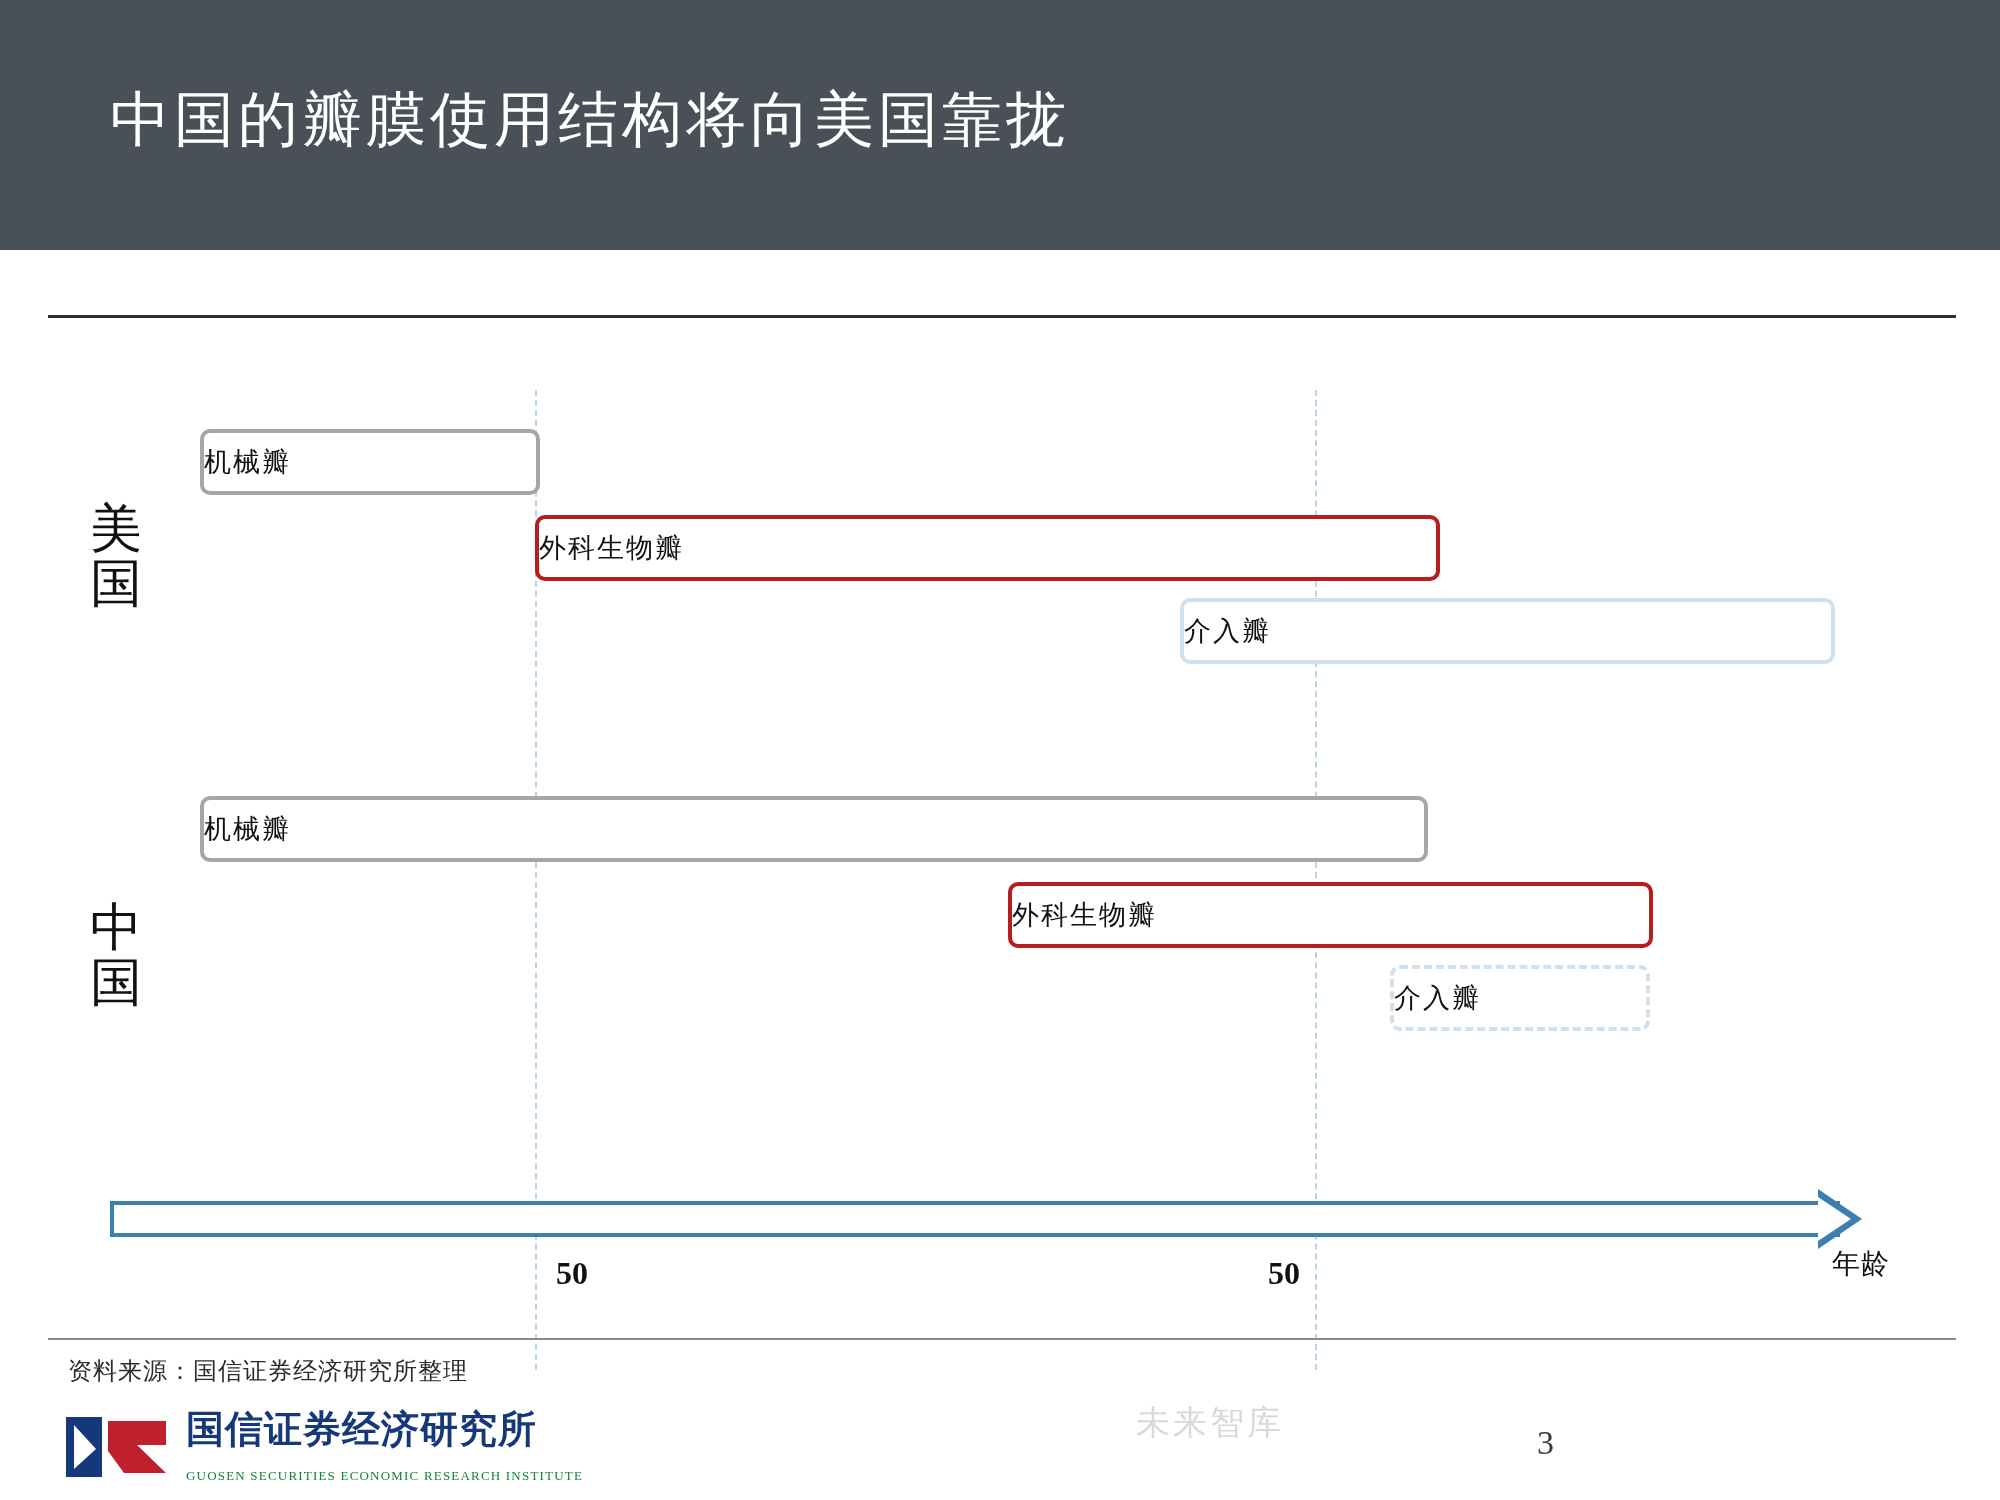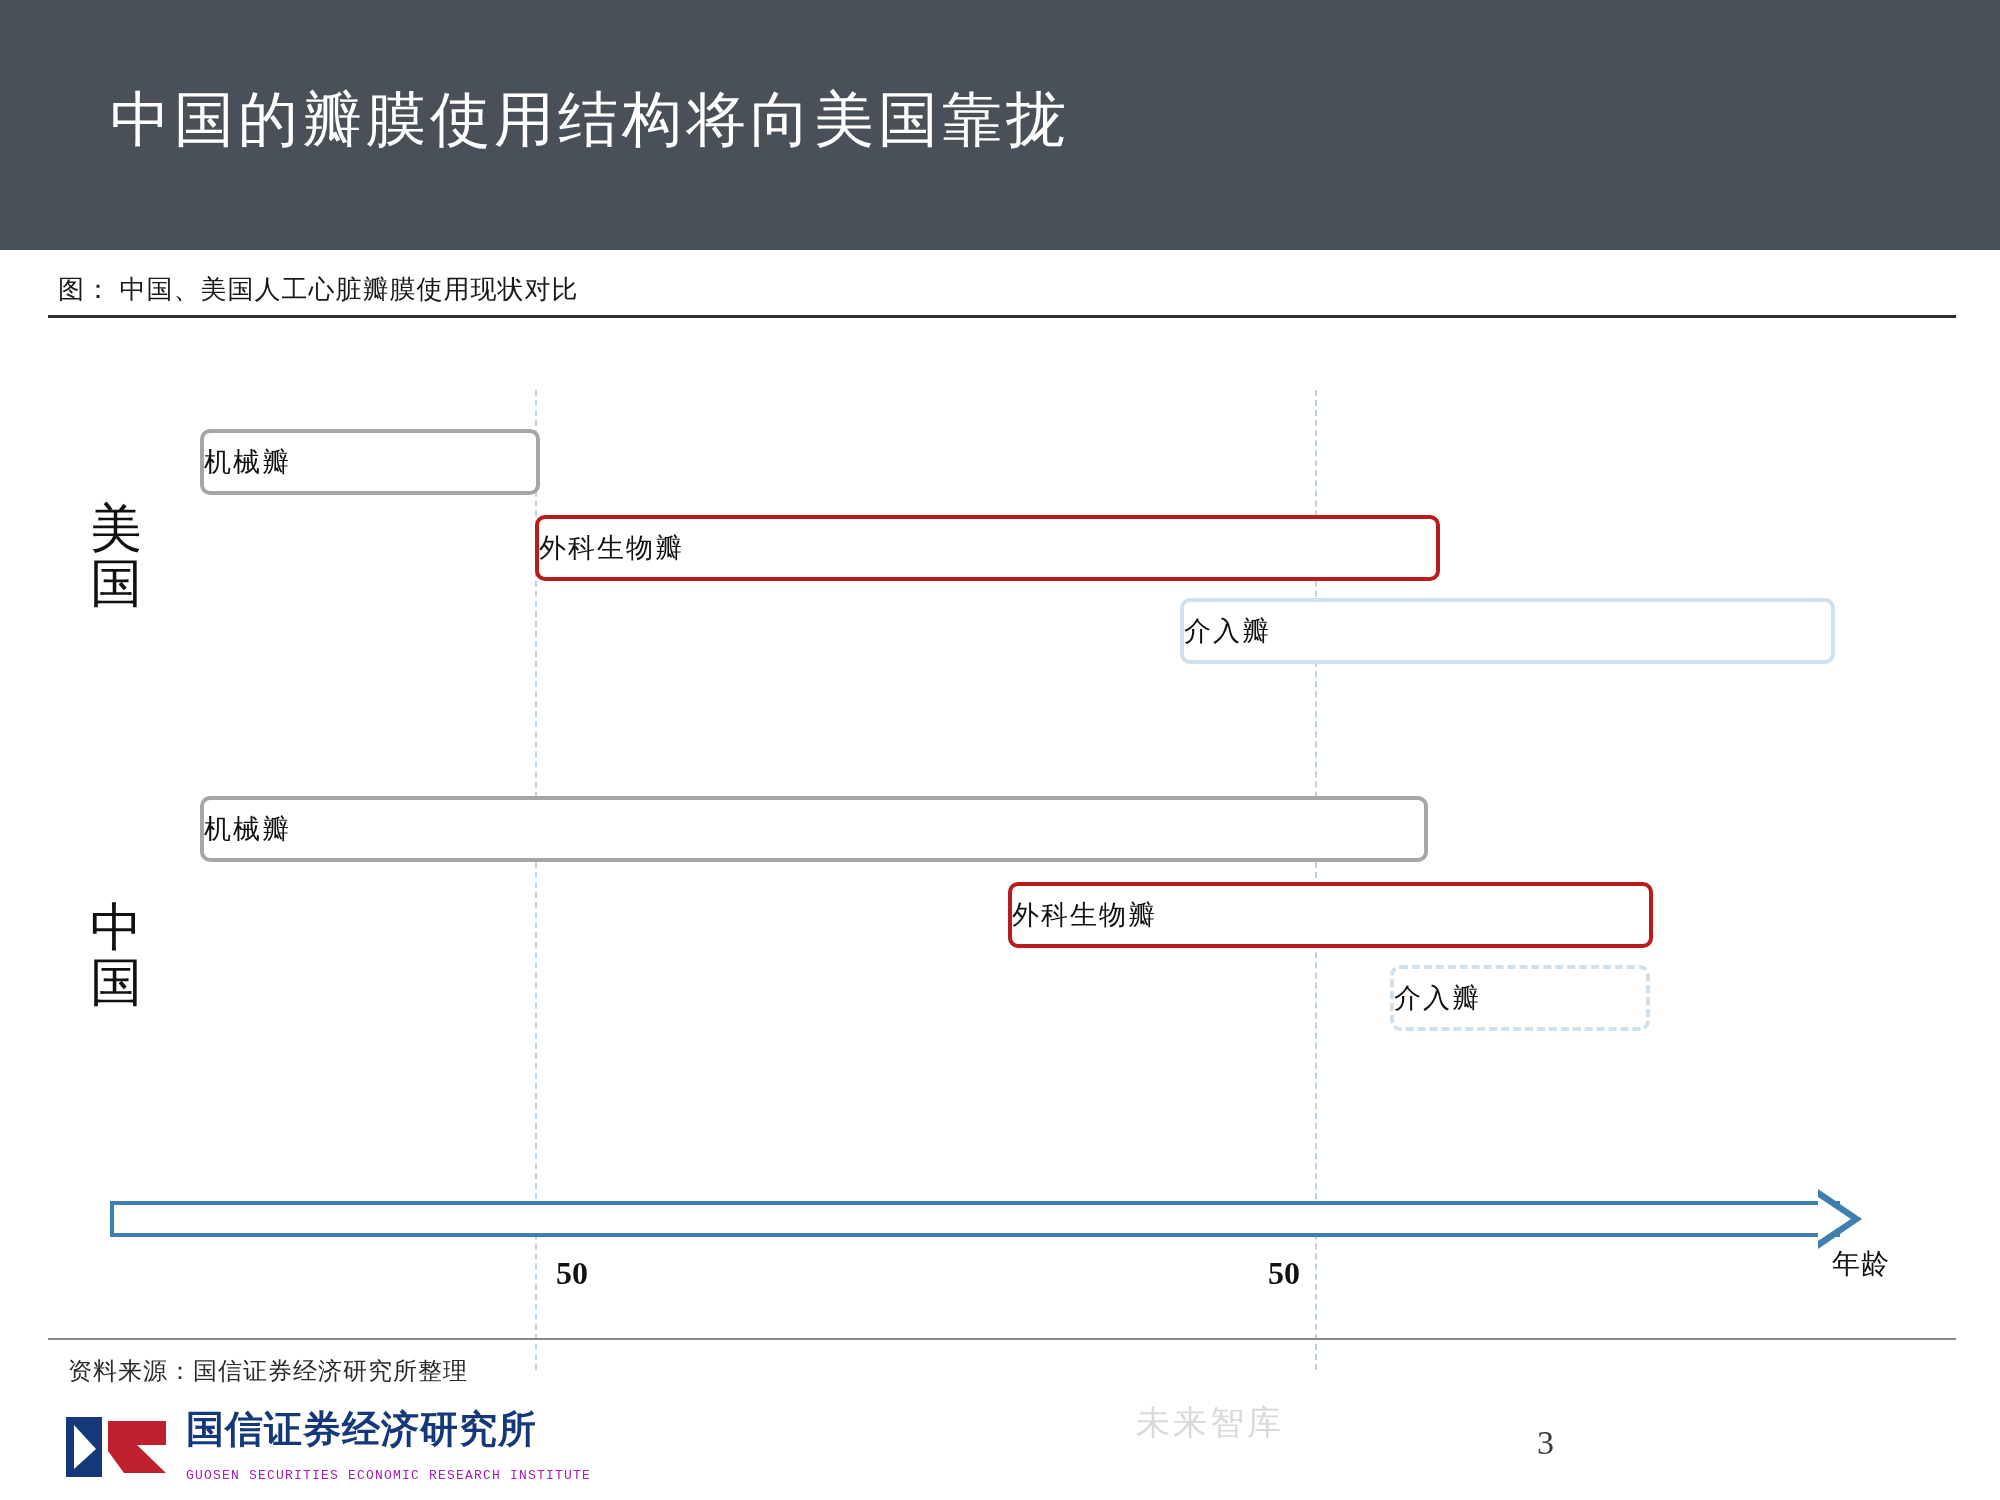--- a/index.html
+++ b/index.html
@@ -180,24 +180,24 @@
   .logo-text-cn {
     font-size: 38px;
     color: #15387a;
     font-weight: bold;
     letter-spacing: 1px;
     line-height: 1.0;
     font-family: Liberation Serif, serif;
   }
   .logo-text-en {
     font-size: 13px;
-    color: #a21caf;
+    color: #15803d;
     letter-spacing: 1.2px;
     margin-top: 20px;
-    font-family: Liberation Mono, monospace;
+    font-family: Liberation Serif, serif;
   }
 
   .watermark {
     position: absolute;
     right: 52px;
     top: 1418px;
     font-size: 40px;
     color: #8e8e8e;
     opacity: 0.85;
     letter-spacing: 2px;
@@ -223,21 +223,20 @@
 </style>
 </head>
 <body>
 
 <div class="slide">
 
   <div class="header-band">
     <div class="header-title">中国的瓣膜使用结构将向美国靠拢</div>
   </div>
 
-  <div class="fig-caption">图： 中国、美国人工心脏瓣膜使用现状对比</div>
   <div class="caption-rule"></div>
 
   <div class="plot">
 
     <div class="gridline" style="left:535px;"></div>
     <div class="gridline" style="left:1315px;"></div>
 
     <div class="group-label" style="left:72px; top:172px;">美国</div>
 
     <div class="bar mech" style="left:200px; top:99px; width:340px;">

